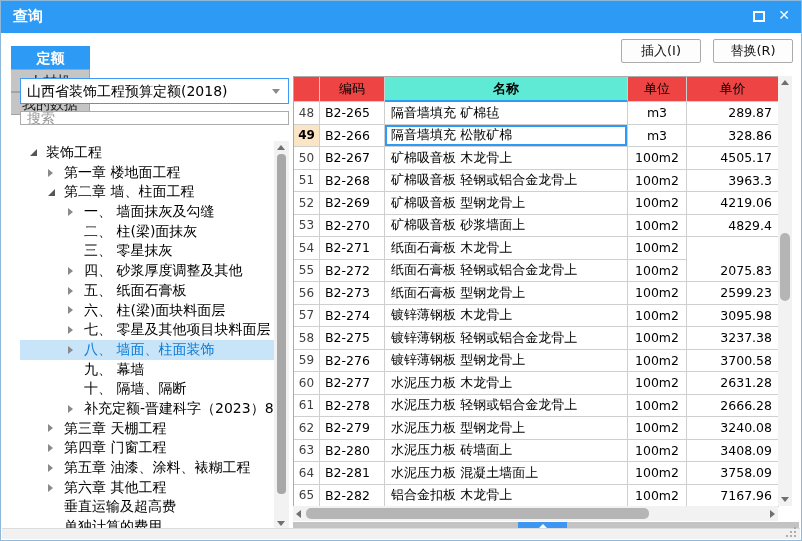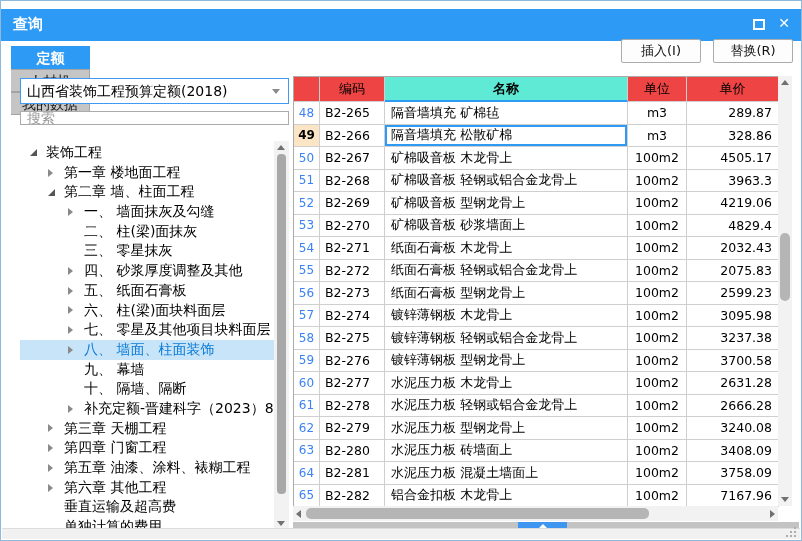--- a/index.html
+++ b/index.html
@@ -1,21 +1,21 @@
 <!DOCTYPE html>
 <html><head>
 <meta charset="utf-8">
 <style>
   * { margin:0; padding:0; box-sizing:border-box; cursor:default; }
   body { font-family:"DejaVu Sans","Liberation Sans",sans-serif; background:#fff; }
   .window { position:relative; width:802px; height:541px; background:#fff;
             border:1px solid #8FB9DA; overflow:hidden; }
 
   
-  .titlebar { position:absolute; left:0; top:8px; width:802px; height:32px; background:#2D9BF5; }
+  .titlebar { position:absolute; left:0; top:0; width:802px; height:32px; background:#2D9BF5; }
   .title-text { position:absolute; left:12px; top:6px; color:#fff; font-size:15px; font-weight:600; }
   .btn-max { position:absolute; right:38px; top:10px; width:12px; height:11px; border:2px solid #fff; }
   .btn-close { position:absolute; right:10px; top:6px; color:#fff; font-size:14px; font-weight:bold; width:18px; text-align:center; }
 
   
   .tabbar { position:absolute; left:10px; top:45px; height:26px; display:flex;flex-direction:column; }
   .tab { width:79px; height:23px; text-align:center; line-height:22px; font-size:14px;
          background:#C5C5C5; border:1px solid #A3A3A3; border-left:none; color:#1c1c1c; }
   .tab:first-child { border-left:1px solid #A3A3A3; }
   .tab.active { background:#2D9BF5; color:#fff; font-weight:bold; border-color:#2D9BF5; }
@@ -62,21 +62,21 @@
 
   
   .grid { position:absolute; left:292px; top:75px; width:486px; border-left:1px solid #ABABAB; border-top:1px solid #ABABAB; background:#fff; }
   .t-row, .t-head { display:grid; grid-template-columns:26px 65px 243px 59px 92px; }
   .t-head { height:25px; }
   .t-row { height:22.5px; }
   .cell { border-right:1px solid #CFCFCF; border-bottom:1px solid #CFCFCF; font-size:13px;
           overflow:hidden; white-space:nowrap; display:flex; align-items:center; color:#000; }
   .t-head .cell { background:#ef4444; justify-content:center; }
   .t-head .cell.name-h { background:#5eead4; font-weight:bold; border-bottom:2px solid #2D9BF5; }
-  .c-num { justify-content:center; font-size:12px; color:#3b82f6; }
+  .c-num { justify-content:center; font-size:12px; color:#404040; }
   .c-code { padding-left:5px; font-size:12.5px; }
   .c-name { padding-left:6px; }
   .c-unit { justify-content:center; font-size:12.5px; }
   .c-price { justify-content:flex-end; padding-right:6px; font-size:12.5px; }
   .sel-num { background:#FCE5C5; font-weight:bold; color:#000; }
   .sel-cell { box-shadow:inset 0 0 0 2px #2D9BF5; }
 
   
   .tbl-vscroll { position:absolute; left:777px; top:75px; width:14px; height:430px; background:#F2F2F2; }
   .tbl-vthumb { position:absolute; left:2px; top:157px; width:10px; height:68px; background:#B5B5B5; border-radius:5px; }
@@ -292,21 +292,20 @@
           <div class="cell c-code">B2-270</div>
           <div class="cell c-name">矿棉吸音板 砂浆墙面上</div>
           <div class="cell c-unit">100m2</div>
           <div class="cell c-price">4829.4</div>
         </div>
         <div class="t-row">
           <div class="cell c-num">54</div>
           <div class="cell c-code">B2-271</div>
           <div class="cell c-name">纸面石膏板 木龙骨上</div>
           <div class="cell c-unit">100m2</div>
-          <div class="cell c-price">2032.43</div>
         </div>
         <div class="t-row">
           <div class="cell c-num">55</div>
           <div class="cell c-code">B2-272</div>
           <div class="cell c-name">纸面石膏板 轻钢或铝合金龙骨上</div>
           <div class="cell c-unit">100m2</div>
           <div class="cell c-price">2075.83</div>
         </div>
         <div class="t-row">
           <div class="cell c-num">56</div>

